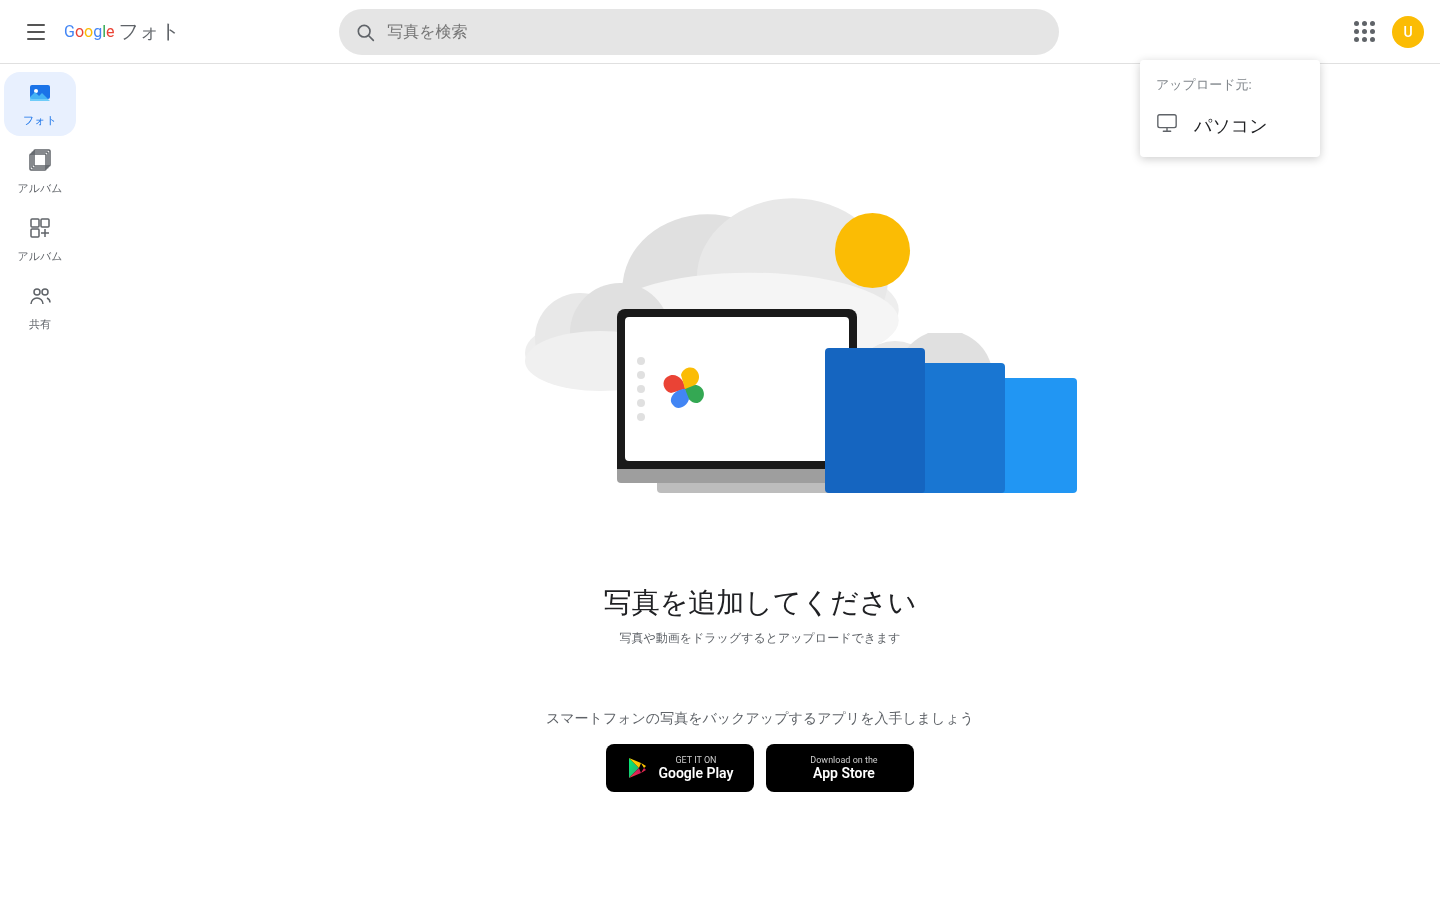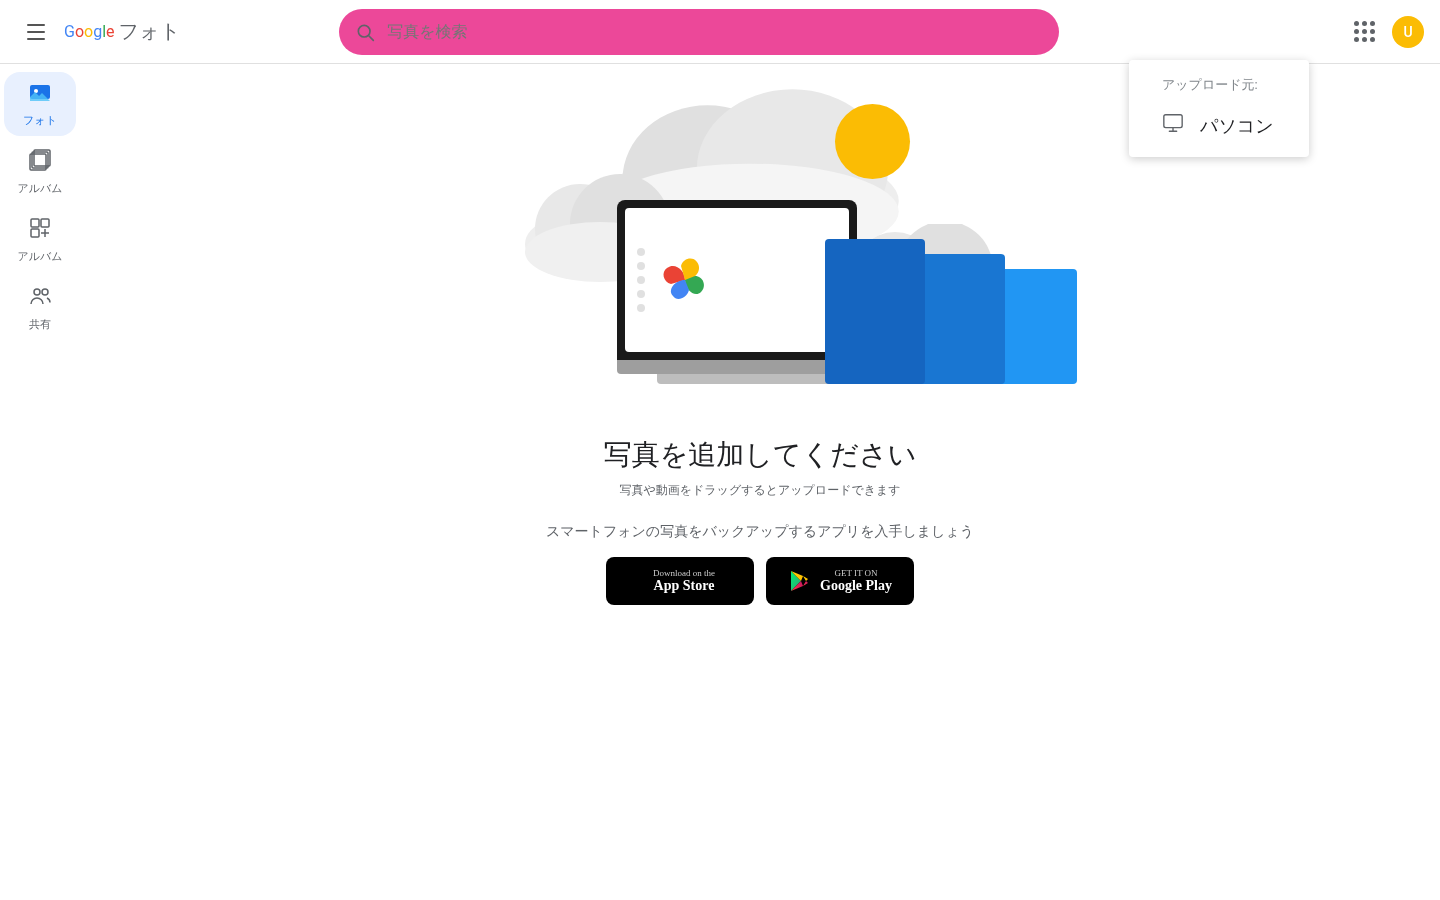--- a/index.html
+++ b/index.html
@@ -35,21 +35,21 @@
     .logo-green { color: #34A853; }
 
     .app-title {
       font-size: 20px; color: #5f6368; margin-right: 16px; letter-spacing: 0.3px;
     }
 
     .search-bar {
       flex: 1;
       max-width: 720px;
       height: 46px;
-      background: #ec4899;
+      background: #e5e5e5;
       border-radius: 24px;
       display: flex;
       align-items: center;
       padding: 0 16px;
       margin: 0 auto;
     }
     .search-icon-wrap {
       margin-right: 12px; color: #5f6368;
       display: flex; align-items: center;
     }
@@ -100,22 +100,23 @@
     .sidebar-label { font-size: 11px; color: #5f6368; text-align: center; }
 
     
     .main {
       margin-left: 80px;
       margin-top: 64px;
       height: calc(900px - 64px);
       display: flex;
       flex-direction: column;
       align-items: center;
-      justify-content: flex-start;
+      justify-content: center;
       position: relative;
+      gap: 39px;
     }
 
     
     .illustration {
       width: 500px; height: 340px;
       position: relative;
       margin-bottom: 32px;
     }
 
     
@@ -169,21 +170,20 @@
     }
     .content-title {
       font-size: 28px; font-weight: 400; color: #202124;
       margin-bottom: 8px;
     }
     .content-subtitle {
       font-size: 12px; color: #5f6368;
     }
     .app-promo {
       text-align: center;
-      font-family: Liberation Serif, serif;
     }
     .app-promo-text {
       font-size: 14px; color: #5f6368;
       margin-bottom: 16px;
     }
     .app-buttons {
       display: flex; gap: 12px; justify-content: center;
     }
     .app-btn {
       height: 48px; width: 148px;
@@ -202,26 +202,26 @@
     .play-icon {
       width: 24px; height: 24px;
     }
     .apple-icon {
       font-size: 22px; color: #fff;
     }
 
     
     .upload-dropdown {
       position: fixed;
-      top: 60px; right: 131px;
+      top: 60px; right: 120px;
       background: #fff;
       border-radius: 4px;
       box-shadow: 0 2px 10px rgba(0,0,0,0.2);
       min-width: 180px;
-      padding: 8px 17px;
+      padding: 8px 0;
       z-index: 200;
     }
     .dropdown-label {
       padding: 8px 16px;
       font-size: 13px; color: #80868b;
     }
     .dropdown-item {
       display: flex; align-items: center; gap: 16px;
       padding: 10px 16px;
       cursor: pointer;
@@ -389,28 +389,20 @@
   </div>
 
   <div class="content-text">
     <h1 class="content-title">写真を追加してください</h1>
     <p class="content-subtitle">写真や動画をドラッグするとアップロードできます</p>
   </div>
 
   <div class="app-promo">
     <p class="app-promo-text">スマートフォンの写真をバックアップするアプリを入手しましょう</p>
     <div class="app-buttons">
-
-      <div class="app-btn">
-        <span class="apple-icon"></span>
-        <div class="app-btn-text-wrap">
-          <span class="app-btn-small">Download on the</span>
-          <span class="app-btn-large">App Store</span>
-        </div>
-      </div>
 
       <div class="app-btn">
         <svg class="play-icon" viewBox="0 0 24 24">
           <defs>
             <linearGradient id="pg1" x1="0%" y1="0%" x2="100%" y2="100%">
               <stop offset="0%" style="stop-color:#00C4FF"></stop>
               <stop offset="100%" style="stop-color:#00D0FF"></stop>
             </linearGradient>
             <linearGradient id="pg2" x1="0%" y1="0%" x2="100%" y2="100%">
               <stop offset="0%" style="stop-color:#FFD000"></stop>
@@ -429,20 +421,28 @@
           <path d="M3 2l12 5-2 5z" fill="url(#pg2)"></path>
           <path d="M3 22l12-5-2-5z" fill="url(#pg3)"></path>
           <path d="M15 7l5 3-2 2-3-5z" fill="url(#pg2)"></path>
           <path d="M15 17l5-3-2-2-3 5z" fill="url(#pg3)"></path>
         </svg>
         <div class="app-btn-text-wrap">
           <span class="app-btn-small">GET IT ON</span>
           <span class="app-btn-large">Google Play</span>
         </div>
       </div>
+
+      <div class="app-btn">
+        <span class="apple-icon"></span>
+        <div class="app-btn-text-wrap">
+          <span class="app-btn-small">Download on the</span>
+          <span class="app-btn-large">App Store</span>
+        </div>
+      </div>
     </div>
   </div>
 </main>
 
 <div class="upload-dropdown">
   <div class="dropdown-label">アップロード元:</div>
   <div class="dropdown-item">
     <span class="dropdown-item-icon">
       <svg width="22" height="22" viewBox="0 0 24 24" fill="none">
         <rect x="2" y="3" width="20" height="14" rx="2" stroke="#5f6368" stroke-width="1.5"></rect>

